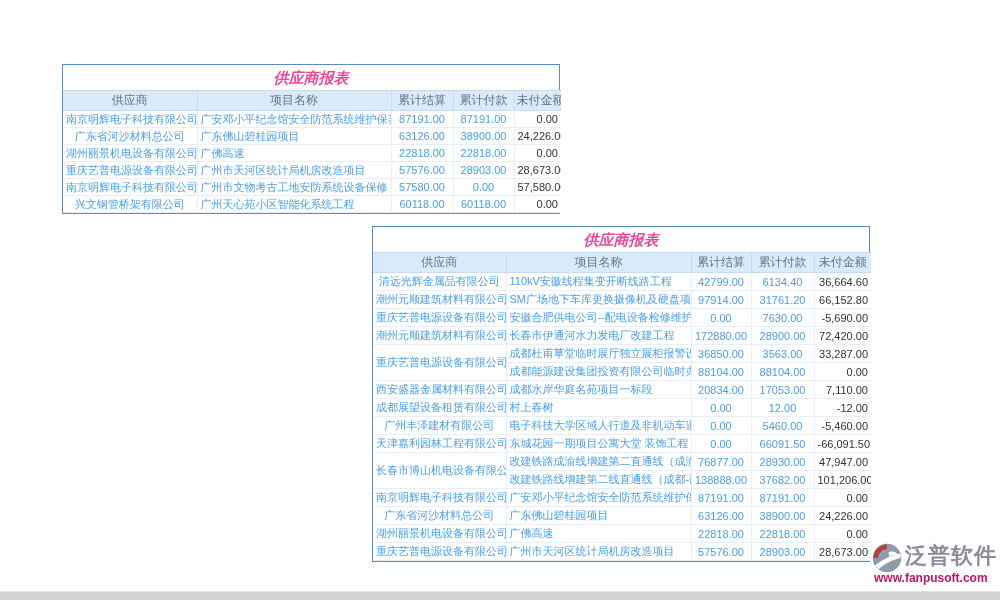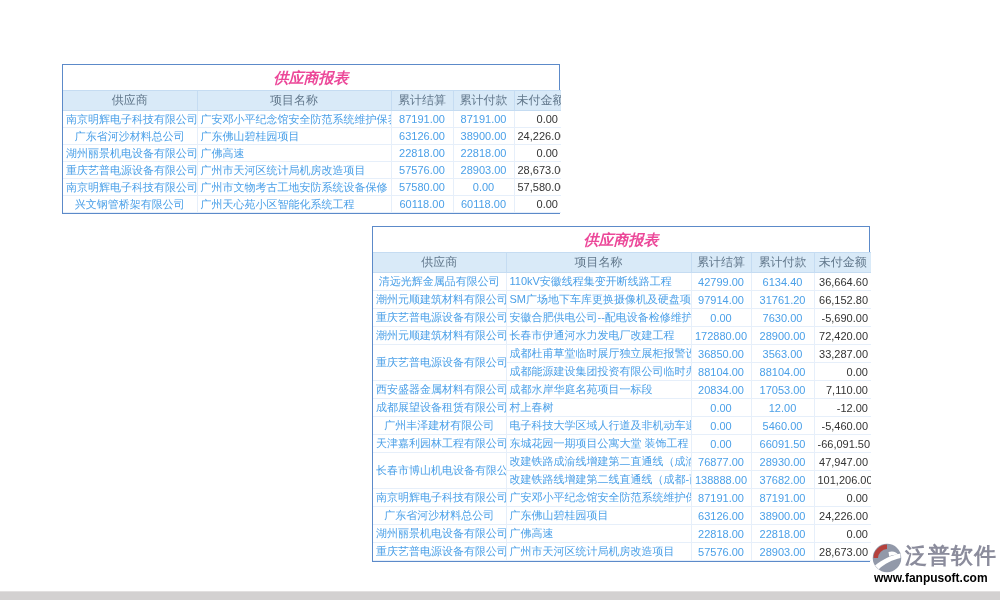--- a/index.html
+++ b/index.html
@@ -28,21 +28,21 @@
   .c-proj{text-align:left;color:#4ba0e8;}
   .c-num{text-align:center;color:#4ba0e8;}
   .c-unpaid{text-align:right;color:#333333;}
 
   #bottom-bar{position:absolute;left:0;bottom:0;width:1000px;height:8px;
               background:#d3d1d1;border-top:1px solid #e2e0e0;}
 
   #logo{position:absolute;left:872px;top:543px;width:125px;height:48px;}
   #logo .logo-row{display:flex;}
   #logo .brand{font-size:22px;font-weight:bold;color:#8b8c9c;letter-spacing:1px;line-height:26px;}
-  #logo .site{font-size:12px;font-weight:bold;color:#000000;margin-top:-2px;margin-left:2px;}
+  #logo .site{font-size:12px;font-weight:bold;color:#be185d;margin-top:-2px;margin-left:2px;}
 </style>
 </head>
 <body>
 
 <div id="stage">
 
   <div class="report" id="report1">
     <div class="report-title">供应商报表</div>
     <table class="rpt">
       <colgroup>

